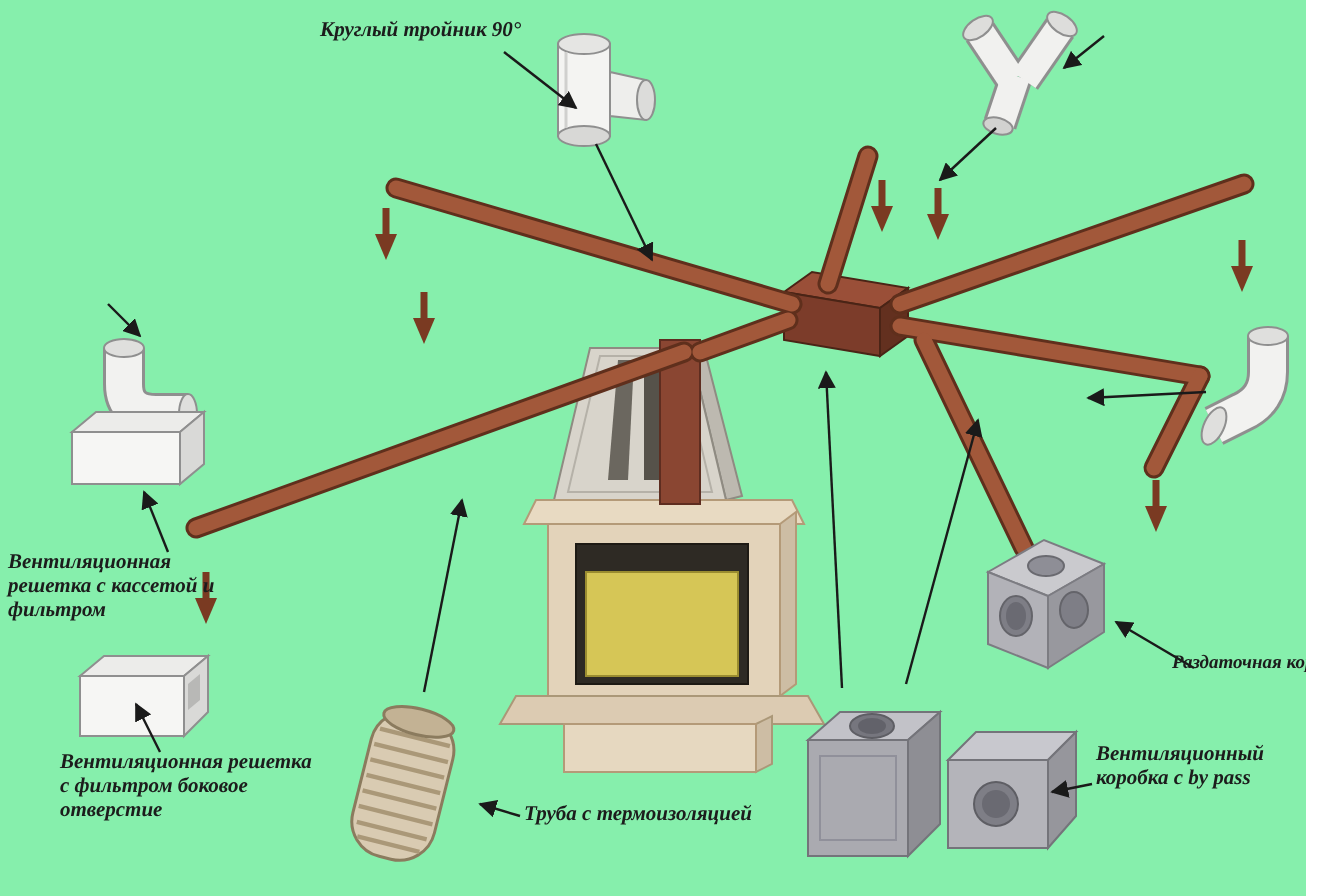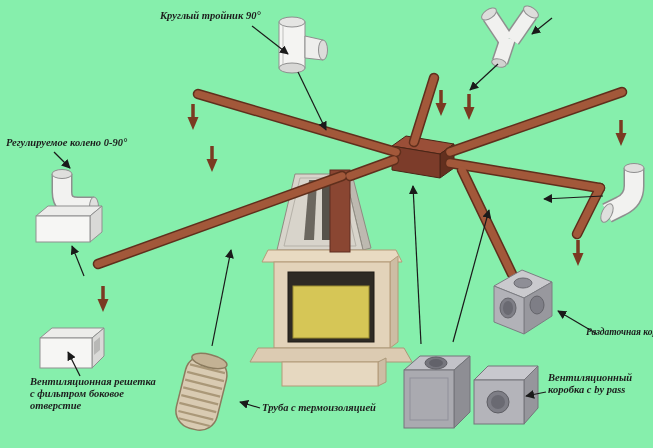--- a/index.html
+++ b/index.html
@@ -203,19 +203,19 @@
       <path d="M212,346 L231,250" marker-end="url(#ah)"></path>
       <path d="M421,344 L413,186" marker-end="url(#ah)"></path>
       <path d="M453,342 L489,210" marker-end="url(#ah)"></path>
       <path d="M597,334 L558,311" marker-end="url(#ah)"></path>
       <path d="M603,196 L544,199" marker-end="url(#ah)"></path>
       <path d="M546,392 L526,396" marker-end="url(#ah)"></path>
     </g>
   </svg>
 
   <div class="lbl l1">Круглый тройник 90°</div>
-  <div class="lbl l3">Регулируемое колено 0-90°</div>
+  <div class="lbl l4">Вентиляционная решетка с кассетой и фильтром</div>
   <div class="lbl l5">Вентиляционная решетка с фильтром боковое отверстие</div>
   <div class="lbl l6">Труба с термоизоляцией</div>
   <div class="lbl l8">Раздаточная коробка</div>
   <div class="lbl l9">Вентиляционный коробка с by pass</div>
 
 </div>
 
 </body></html>

